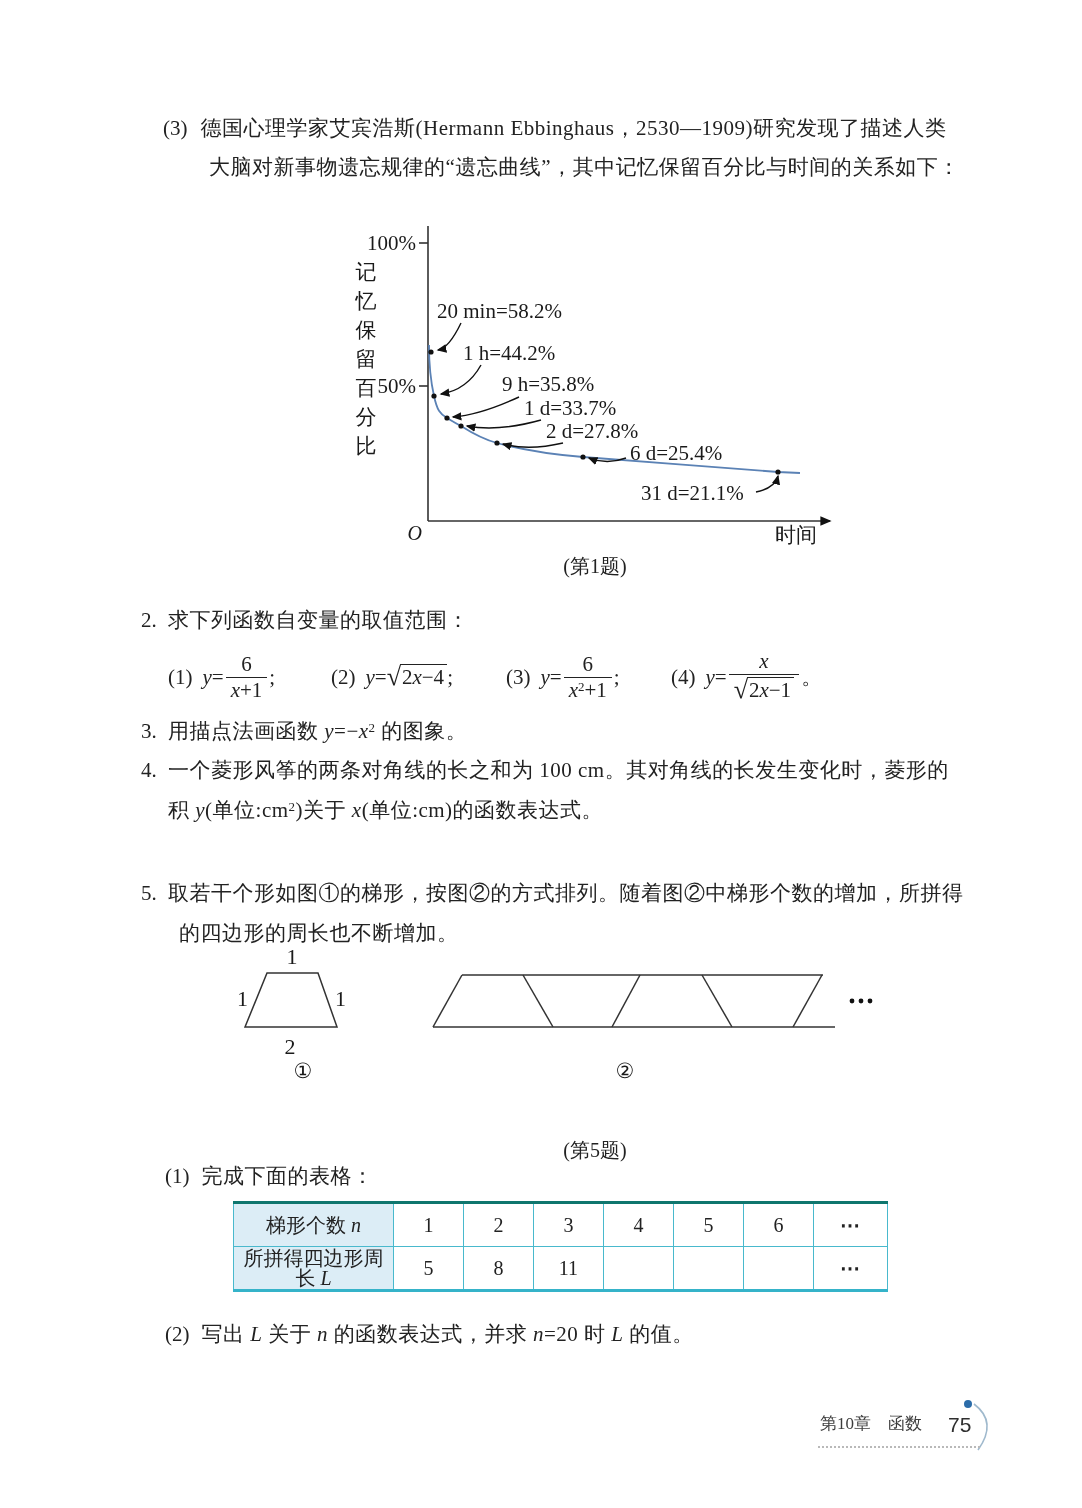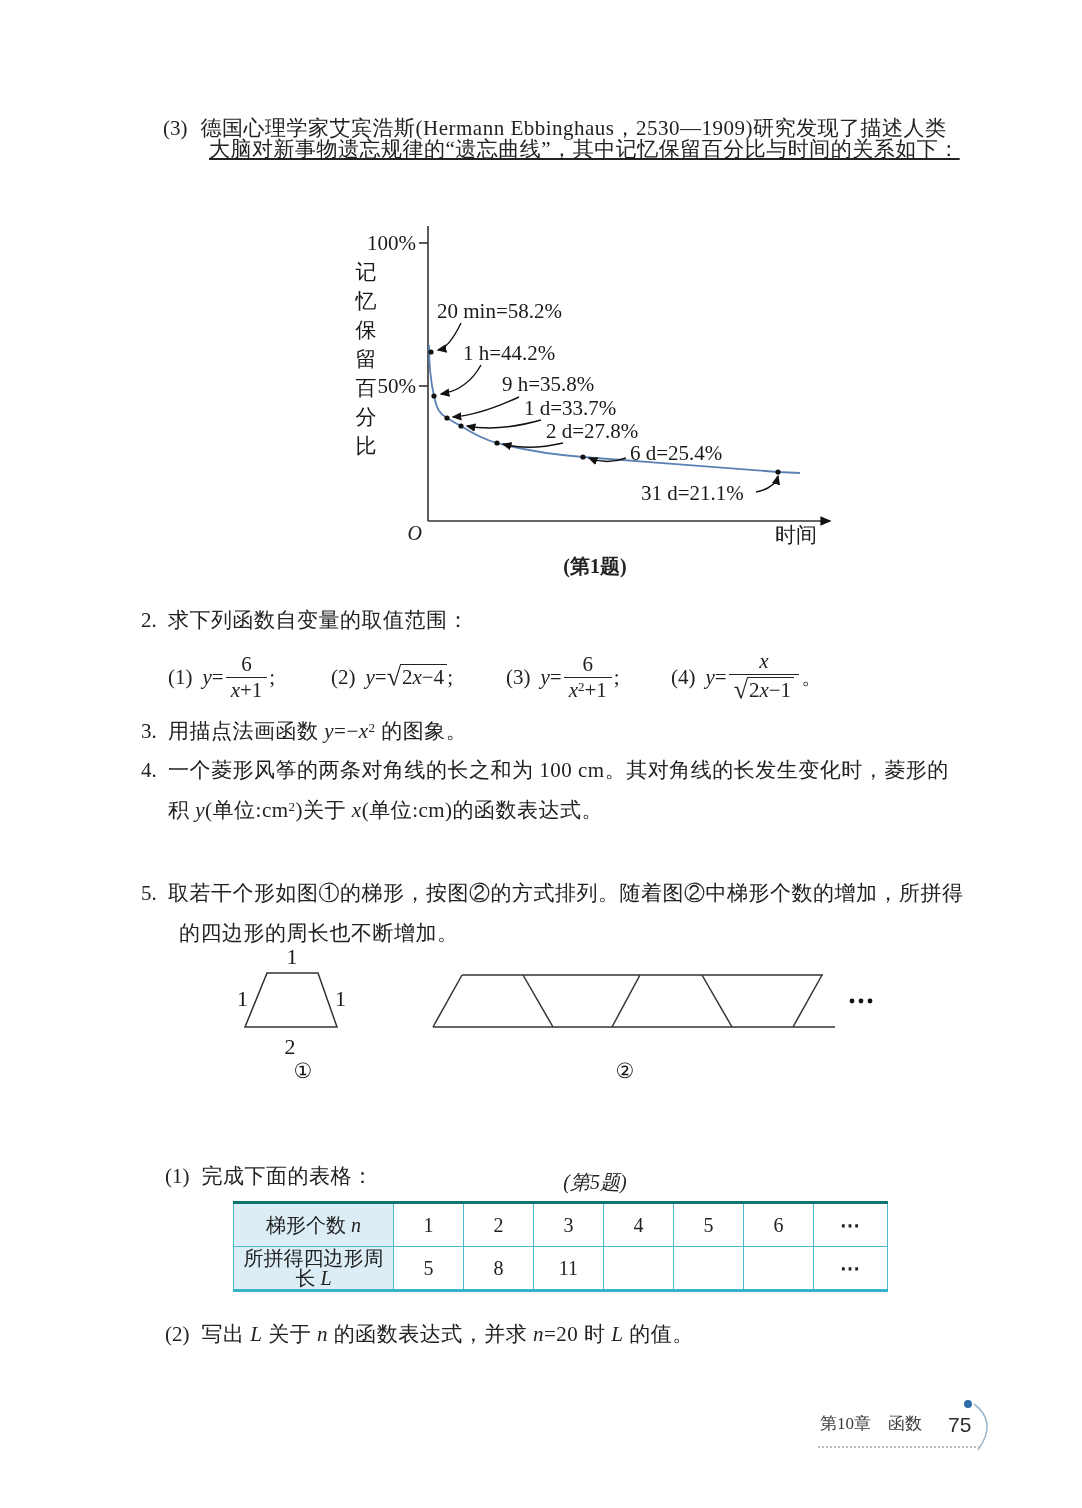--- a/index.html
+++ b/index.html
@@ -37,21 +37,21 @@
   svg text{font-family:"Liberation Serif","DejaVu Serif",serif;fill:#1a1a1a;}
 </style>
 </head>
 <body>
 
 <div class="abs" style="left:163px;top:118px;width:800px;">
   <div class="row">
     <span style="margin-right:13px;">(3)</span>
     <span class="cn">德国心理学家艾宾浩斯(Hermann Ebbinghaus，2530—1909)研究发现了描述人类</span>
   </div>
-  <div class="cn" style="margin-left:46px;text-decoration:underline;">大脑对新事物遗忘规律的“遗忘曲线”，其中记忆保留百分比与时间的关系如下：</div>
+  <div class="cn" style="margin-left:46px;margin-top:18px;">大脑对新事物遗忘规律的“遗忘曲线”，其中记忆保留百分比与时间的关系如下：</div>
 </div>
 
 <svg class="abs" style="left:330px;top:222px;" width="530" height="330" viewBox="0 0 530 330">
   <defs>
     <marker id="arr" markerWidth="9" markerHeight="8" refX="6" refY="3" orient="auto">
       <path d="M0,0 L7,3 L0,6 z" fill="#111"></path>
     </marker>
   </defs>
 
   <line x1="98" y1="4" x2="98" y2="299" stroke="#333" stroke-width="1.6"></line>
@@ -100,21 +100,21 @@
     <text x="107" y="96">20 min=58.2%</text>
     <text x="133" y="138">1 h=44.2%</text>
     <text x="172" y="169">9 h=35.8%</text>
     <text x="194" y="193">1 d=33.7%</text>
     <text x="216" y="216">2 d=27.8%</text>
     <text x="300" y="238">6 d=25.4%</text>
     <text x="311" y="278">31 d=21.1%</text>
   </g>
 </svg>
 
-<div class="abs caption" style="top:556px;font-size:20px;font-weight:bold;">(第1题)</div>
+<div class="abs caption" style="top:556px;font-size:20px;">(第1题)</div>
 
 <div class="abs row" style="left:141px;top:610px;">
   <span class="numcol">2.</span>
   <span class="cn">求下列函数自变量的取值范围：</span>
 </div>
 
 <div class="abs" style="left:168px;top:645px;width:800px;height:64px;">
   <div class="fitem" style="left:0;">
     <span style="margin-right:10px;">(1)</span>
     <span class="it">y</span>
@@ -202,21 +202,21 @@
     <line x1="563" y1="81" x2="592" y2="29"></line>
   </g>
   <g fill="#111">
     <circle cx="622" cy="55" r="2.4"></circle>
     <circle cx="631" cy="55" r="2.4"></circle>
     <circle cx="640" cy="55" r="2.4"></circle>
   </g>
   <text x="395" y="132" font-size="21" text-anchor="middle">②</text>
 </svg>
 
-<div class="abs caption" style="top:1172px;font-size:20px;font-style:italic;">(第5题)</div>
+<div class="abs caption" style="top:1140px;font-size:20px;">(第5题)</div>
 
 <div class="abs row" style="left:165px;top:1166px;">
   <span style="margin-right:12px;">(1)</span>
   <span class="cn">完成下面的表格：</span>
 </div>
 
 <div class="abs" style="left:233px;top:1201px;">
   <table class="tbl">
     <colgroup>
       <col style="width:160px">

